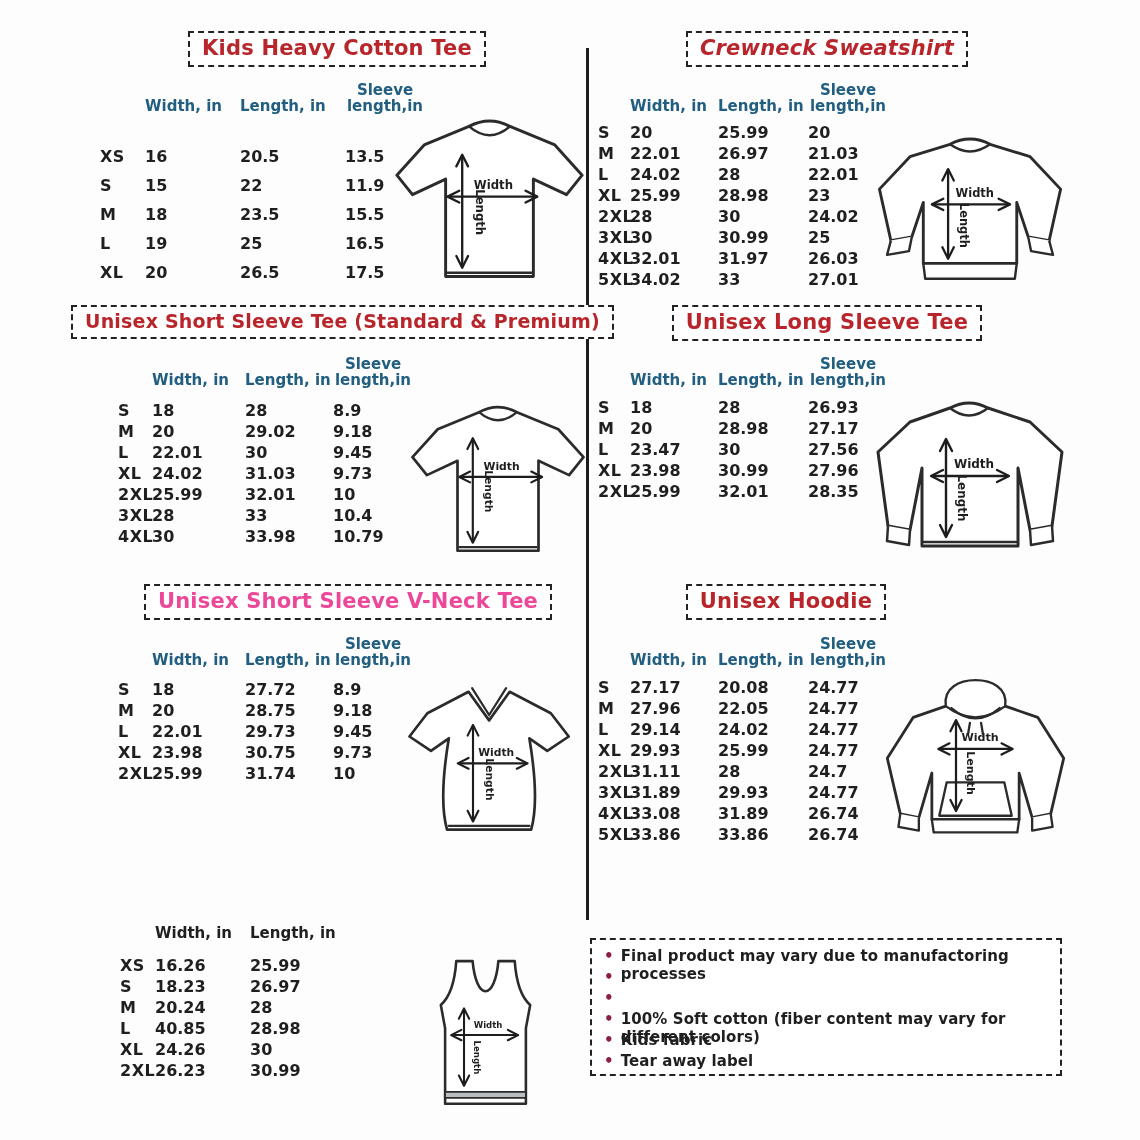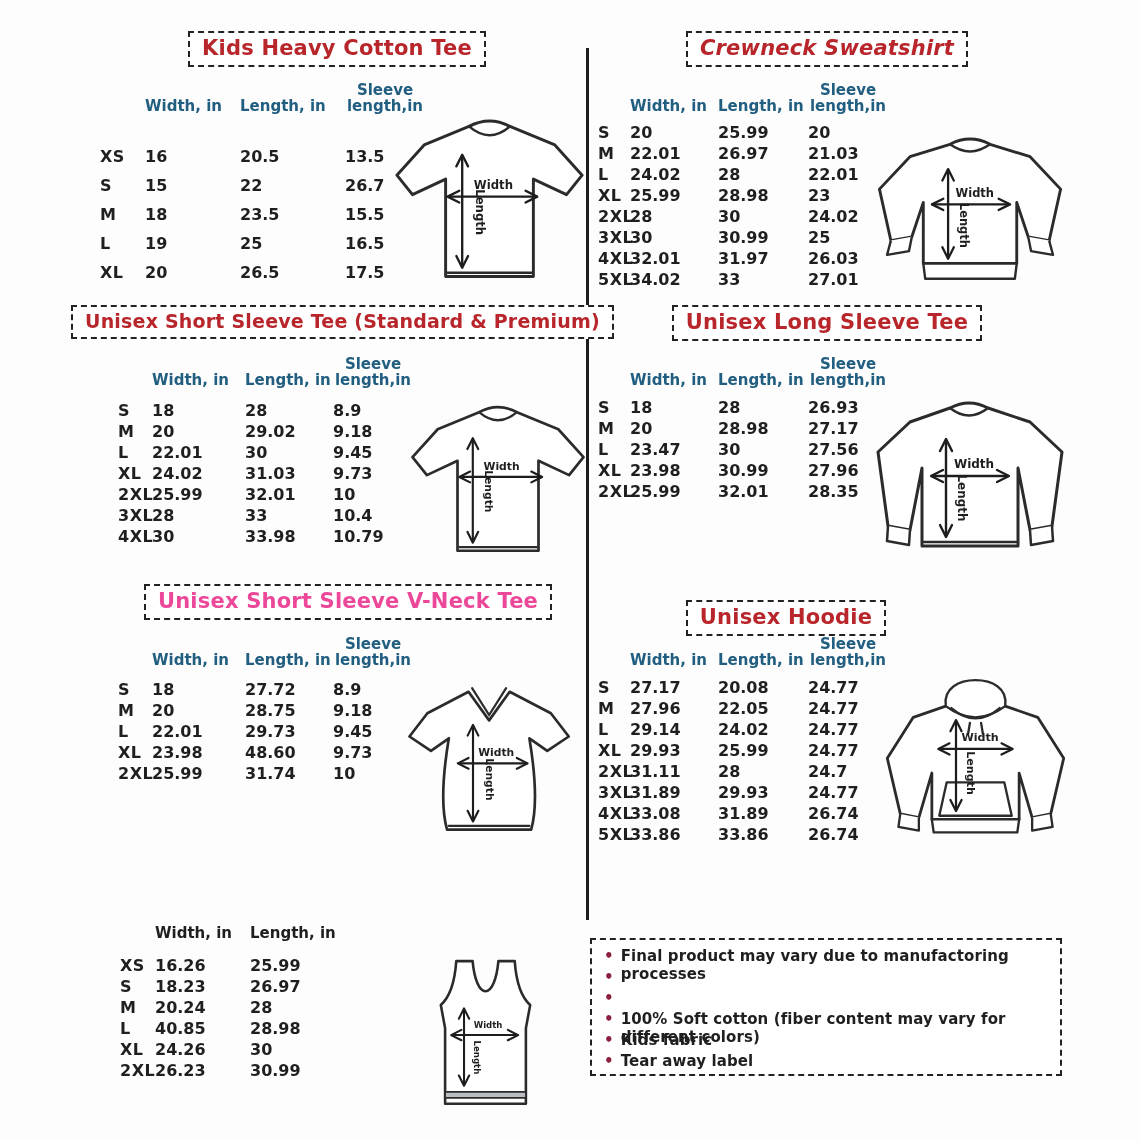--- a/index.html
+++ b/index.html
@@ -109,21 +109,21 @@
         <div class="row">
           <div class="size">XS</div>
           <div class="val">16</div>
           <div class="val">20.5</div>
           <div class="val">13.5</div>
         </div>
         <div class="row">
           <div class="size">S</div>
           <div class="val">15</div>
           <div class="val">22</div>
-          <div class="val">26.7</div>
+          <div class="val">11.9</div>
         </div>
         <div class="row">
           <div class="size">M</div>
           <div class="val">18</div>
           <div class="val">23.5</div>
           <div class="val">15.5</div>
         </div>
         <div class="row">
           <div class="size">L</div>
           <div class="val">19</div>
@@ -398,21 +398,21 @@
         </div>
         <div class="row">
           <div class="size">L</div>
           <div class="val">22.01</div>
           <div class="val">29.73</div>
           <div class="val">9.45</div>
         </div>
         <div class="row">
           <div class="size">XL</div>
           <div class="val">23.98</div>
-          <div class="val">48.60</div>
+          <div class="val">30.75</div>
           <div class="val">9.73</div>
         </div>
         <div class="row">
           <div class="size">2XL</div>
           <div class="val">25.99</div>
           <div class="val">31.74</div>
           <div class="val">10</div>
         </div>
       </div>
     <svg class="art" viewBox="0 0 190 185">
@@ -429,21 +429,21 @@
           <path d="M70,63 L76,51 L82,63"></path>
           <path d="M70,147 L76,159 L82,147"></path>
       </g>
       <text class="dlabel" x="102" y="86">Width</text>
       <text class="dlabel" x="90" y="112" transform="rotate(90 90 112)">Length</text>
     </svg>
   </div>
 
   <div id="sec-hoodie" class="section">
     <div class="title-wrap">
-      <div class="title-box" style="color: rgb(184, 38, 43); margin-top: 16px;">Unisex Hoodie</div>
+      <div class="title-box" style="color: rgb(184, 38, 43);">Unisex Hoodie</div>
     </div>
     <div class="thead">
         <div></div>
         <div class="col-h" style="color: rgb(33, 94, 128);">Width, in</div>
         <div class="col-h" style="color: rgb(33, 94, 128);">Length, in</div>
         <div class="col-h sleeve" style="color: rgb(33, 94, 128);">Sleeve length,in</div>
       </div>
     <div class="rows">
         <div class="row">
           <div class="size">S</div>

